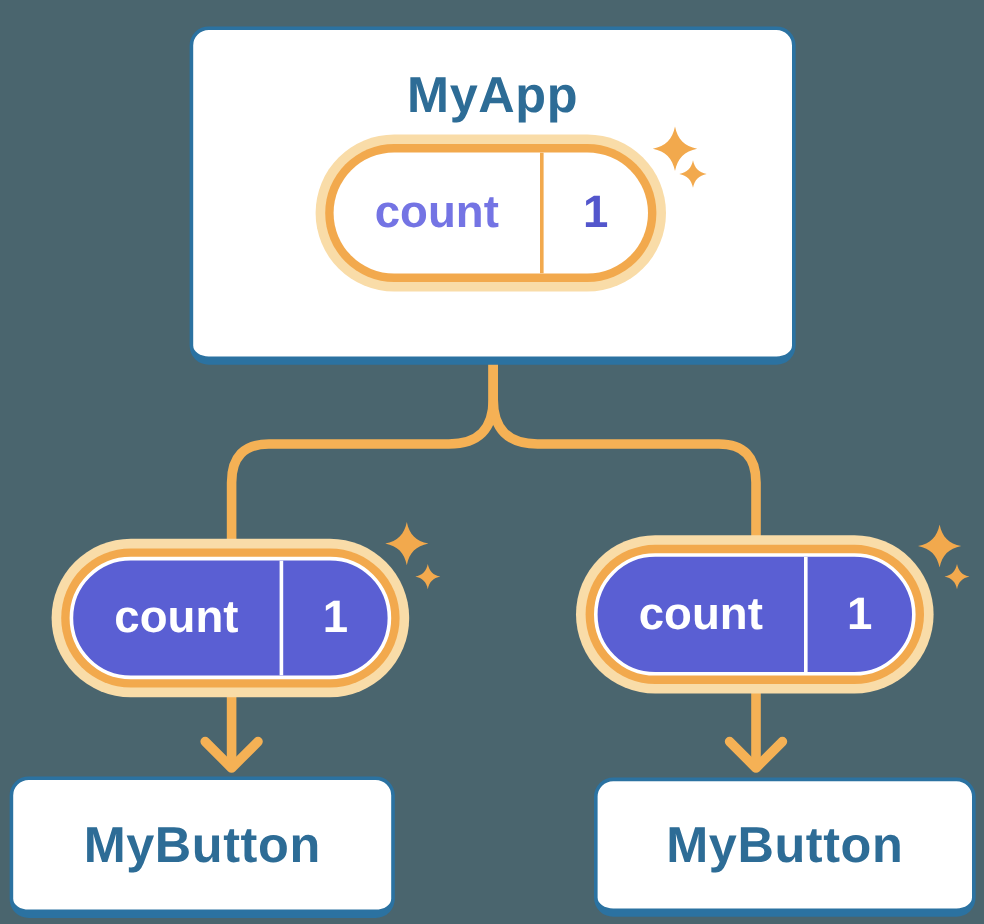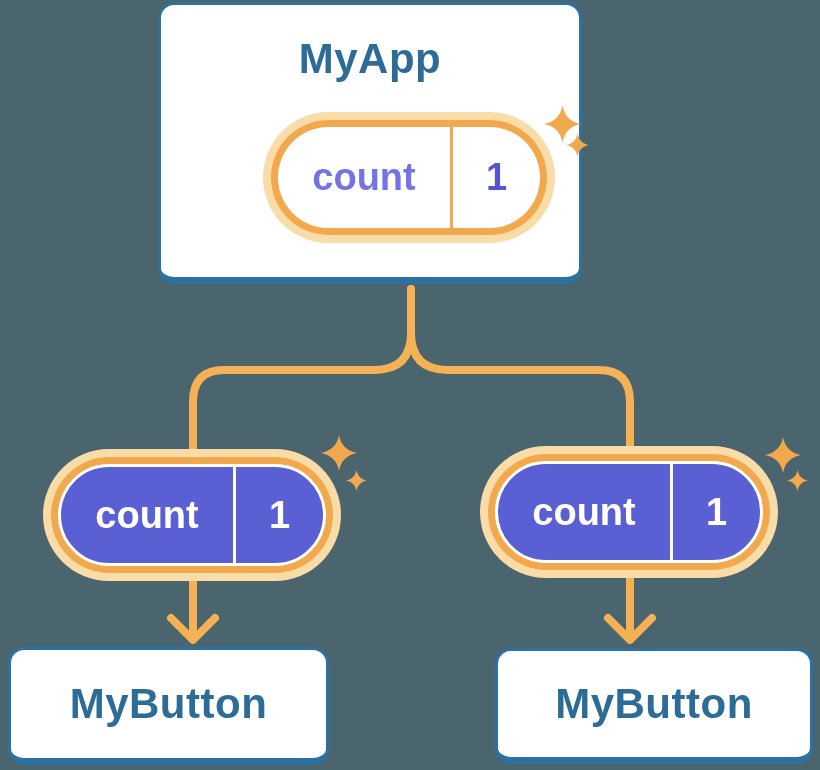--- a/index.html
+++ b/index.html
@@ -42,21 +42,21 @@
     border-radius: 16px;
     z-index: 2;
   }
   .card-title {
     color: var(--blue-text);
     font-size: 42px;
     font-weight: 700;
     letter-spacing: 0.5px;
     text-align: center;
   }
-  #card-root { left: 158px; top: 2px; width: 424px; height: 282px; }
+  #card-root { left: 158px; top: 22px; width: 505px; height: 282px; }
   #card-root .card-title { margin-top: 30px; }
   .card-child { display: flex; align-items: center; justify-content: center; }
   #card-child-left  { left: 8px;   top: 647px; width: 321px; height: 118px; }
   #card-child-right { left: 495px; top: 648px; width: 318px; height: 116px; }
 
   
   .pill-halo {
     position: absolute;
     background: var(--halo);
     border-radius: 999px;

